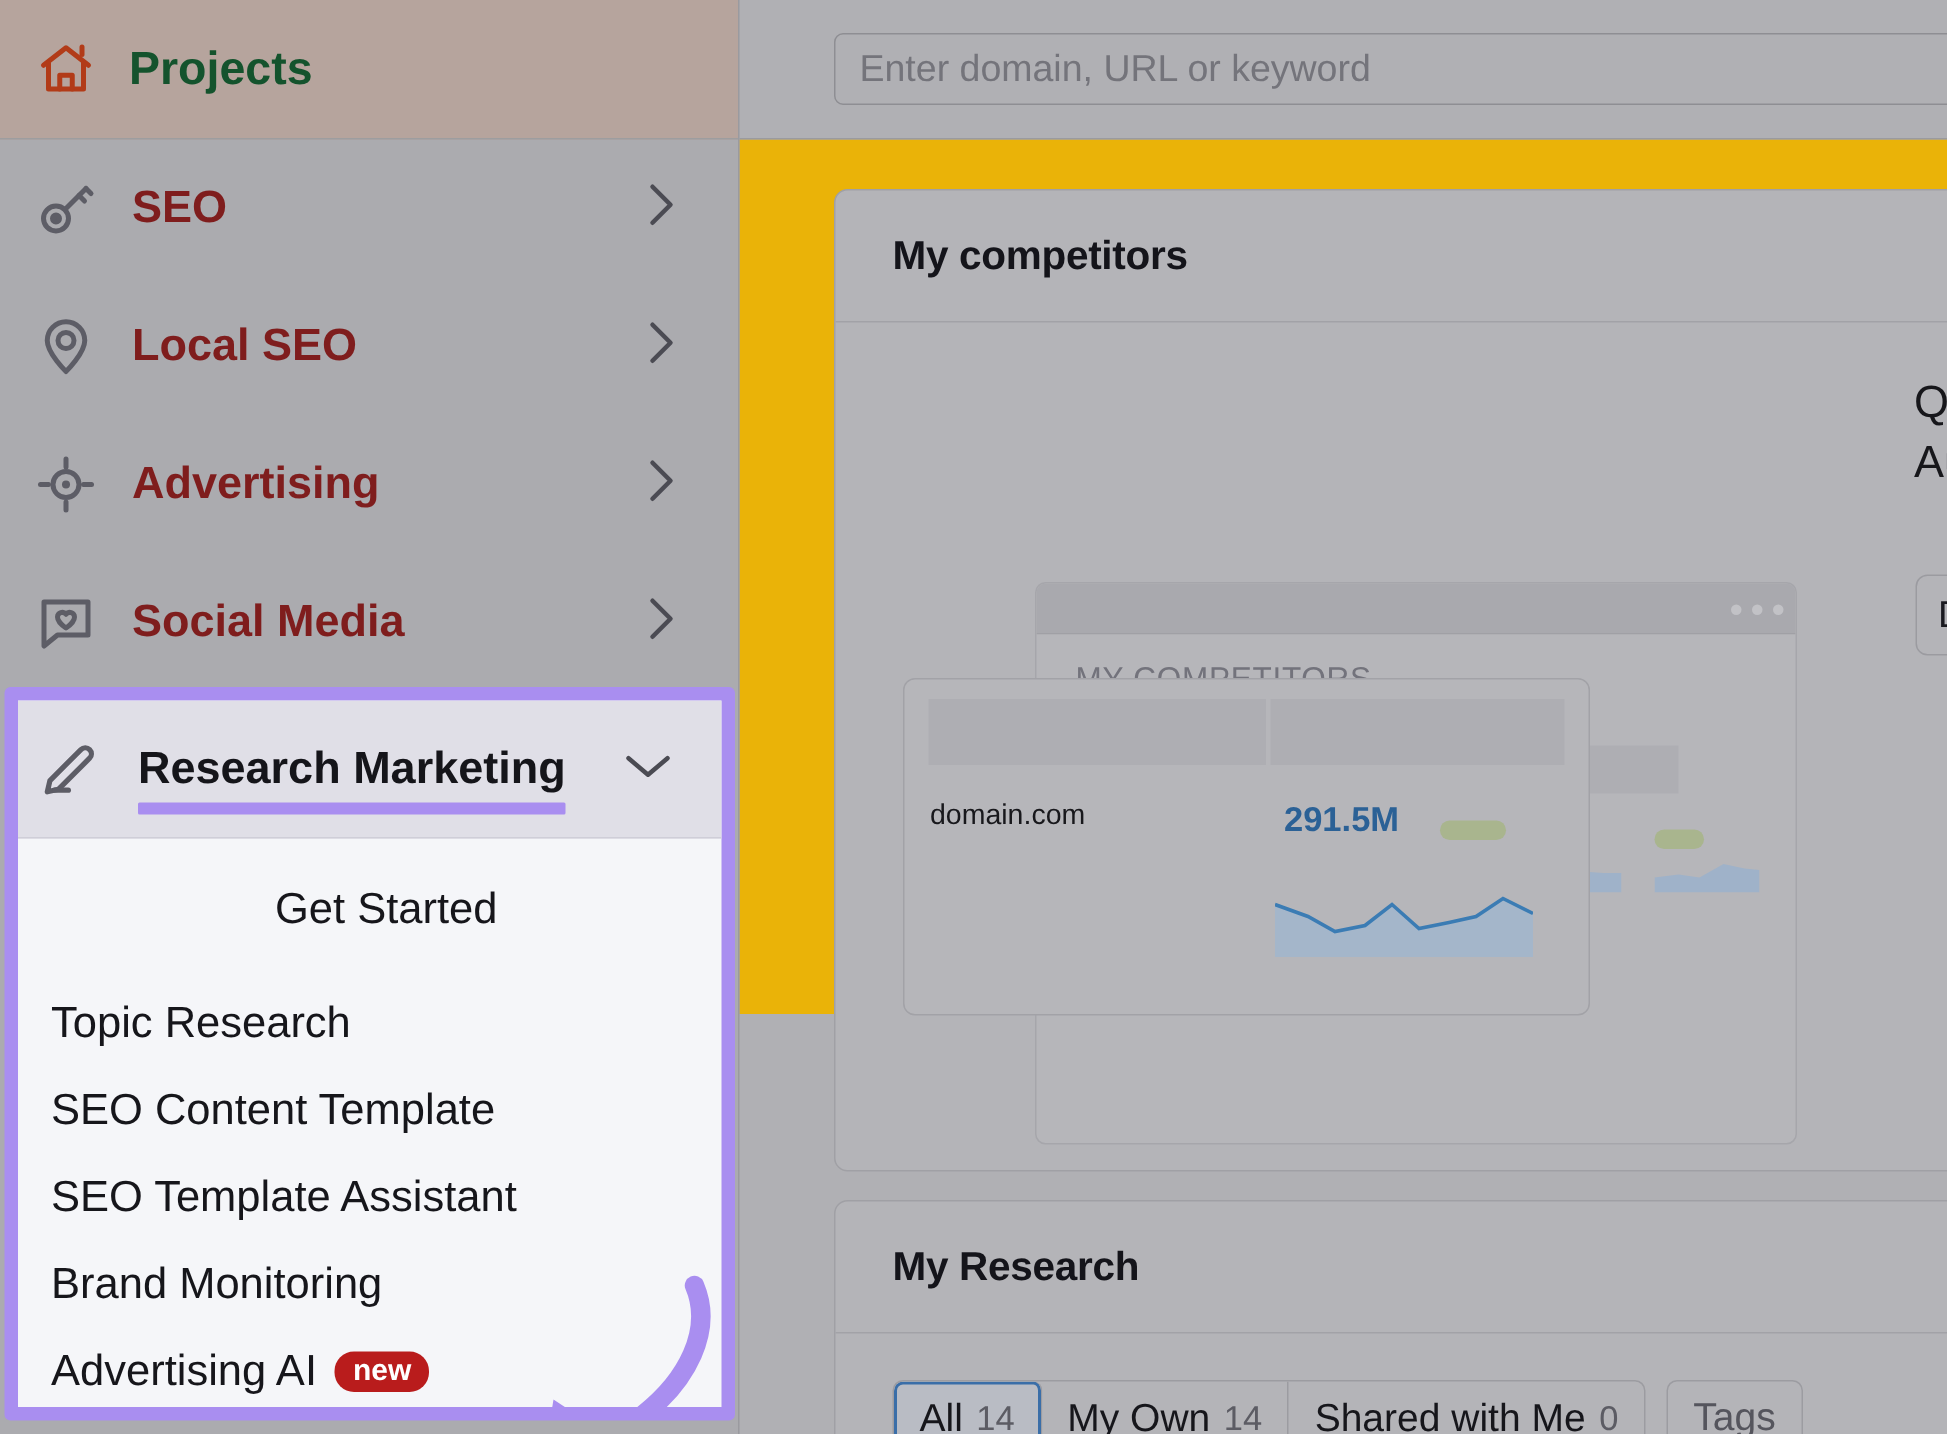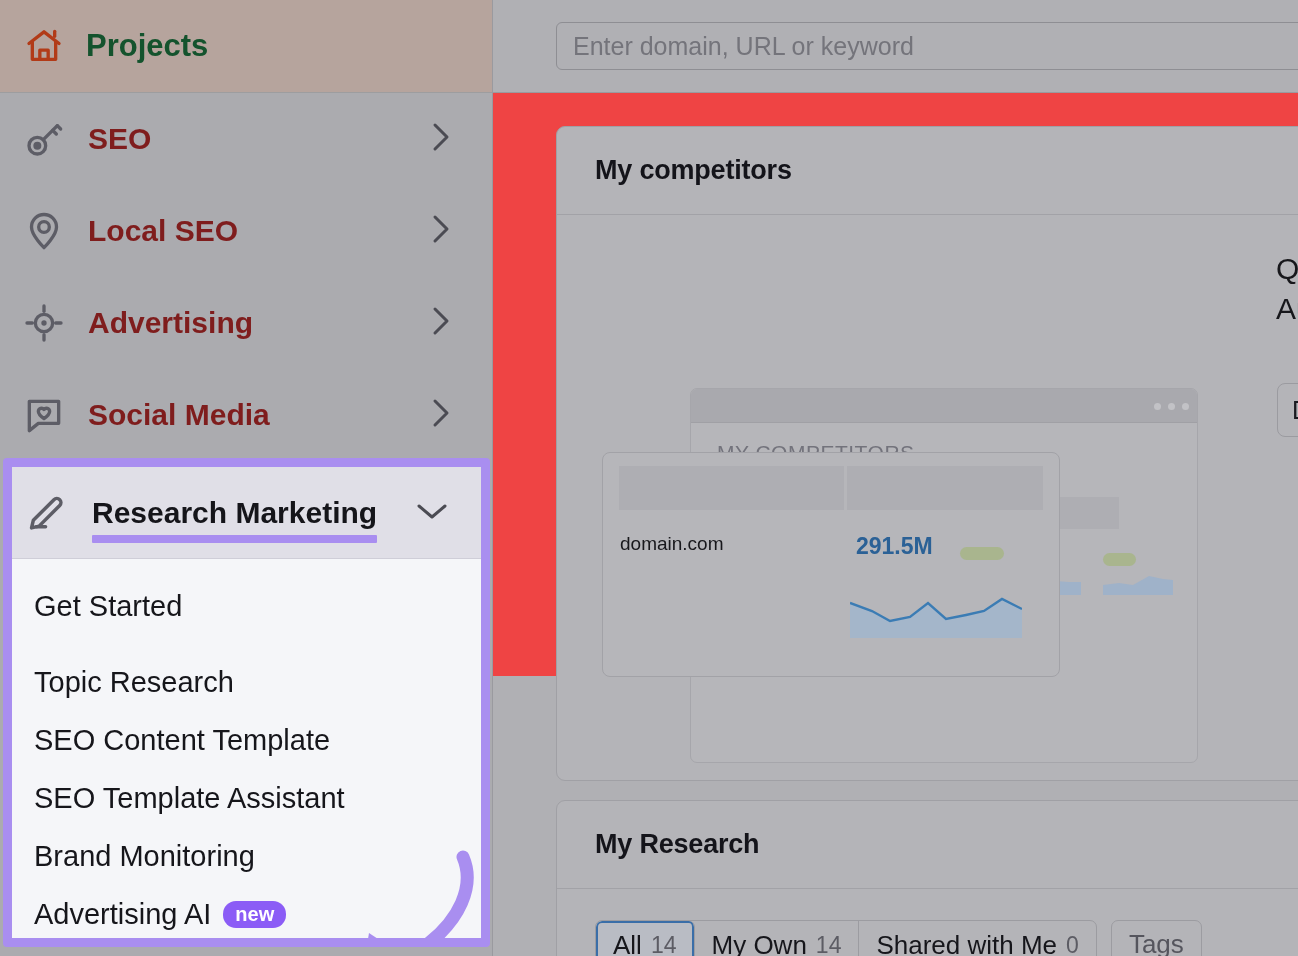--- a/index.html
+++ b/index.html
@@ -7,21 +7,21 @@
     width: 1298px; height: 956px;
     overflow: hidden;
     font-family: "Liberation Sans", sans-serif;
     background: #b0b0b4;
   }
   #root { position: relative; width: 1298px; height: 956px; }
 
   
   .main {
     position: absolute; left: 0; top: 0; width: 1298px; height: 676px;
-    background: #ef4444;
+    background: #eab308;
   }
   .topbar {
     position: absolute; left: 0; top: 0; width: 1298px; height: 93px;
     background: #b0b0b4;
     border-bottom: 1px solid #9a9a9e;
   }
   .search-input {
     position: absolute; left: 556px; top: 22px;
     width: 760px; height: 48px;
     border: 1px solid #8e8e93;
@@ -167,21 +167,21 @@
   .cm-chev { position: absolute; right: 32px; top: 50%; transform: translateY(-50%); }
 
   .submenu { position: relative; padding-top: 18px; }
   .submenu-item {
     display: flex; align-items: center; gap: 12px;
     height: 58px; padding-left: 22px;
     font-size: 29px; color: #16161b;
   }
   .badge-new {
     display: inline-flex; align-items: center; justify-content: center;
-    background: #8b5cf6; color: #ffffff;
+    background: #b91c1c; color: #ffffff;
     font-size: 20px; font-weight: bold;
     border-radius: 13px; padding: 3px 12px 4px;
     line-height: 1;
   }
   .arrow-svg { position: absolute; right: -4px; top: 290px; pointer-events: none; }
 </style>
 </head>
 <body>
 
 <div id="root">
@@ -374,21 +374,21 @@
         <span class="cm-underline"></span>
       </span>
       <span class="cm-chev">
         <svg width="34" height="22" viewBox="0 0 34 22" fill="none" stroke="#4b4b53" stroke-width="3" stroke-linecap="round" stroke-linejoin="round">
             <path d="M4 6 L17 17 L30 6"></path>
           </svg>
       </span>
     </div>
 
     <div class="submenu">
-      <div class="submenu-item" style="margin-bottom:18px;">
+      <div class="submenu-item" style="margin-bottom:18px;justify-content:center;">
         <span>Get Started</span>
       </div>
       <div class="submenu-item">
         <span>Topic Research</span>
       </div>
       <div class="submenu-item">
         <span>SEO Content Template</span>
       </div>
       <div class="submenu-item">
         <span>SEO Template Assistant</span>

